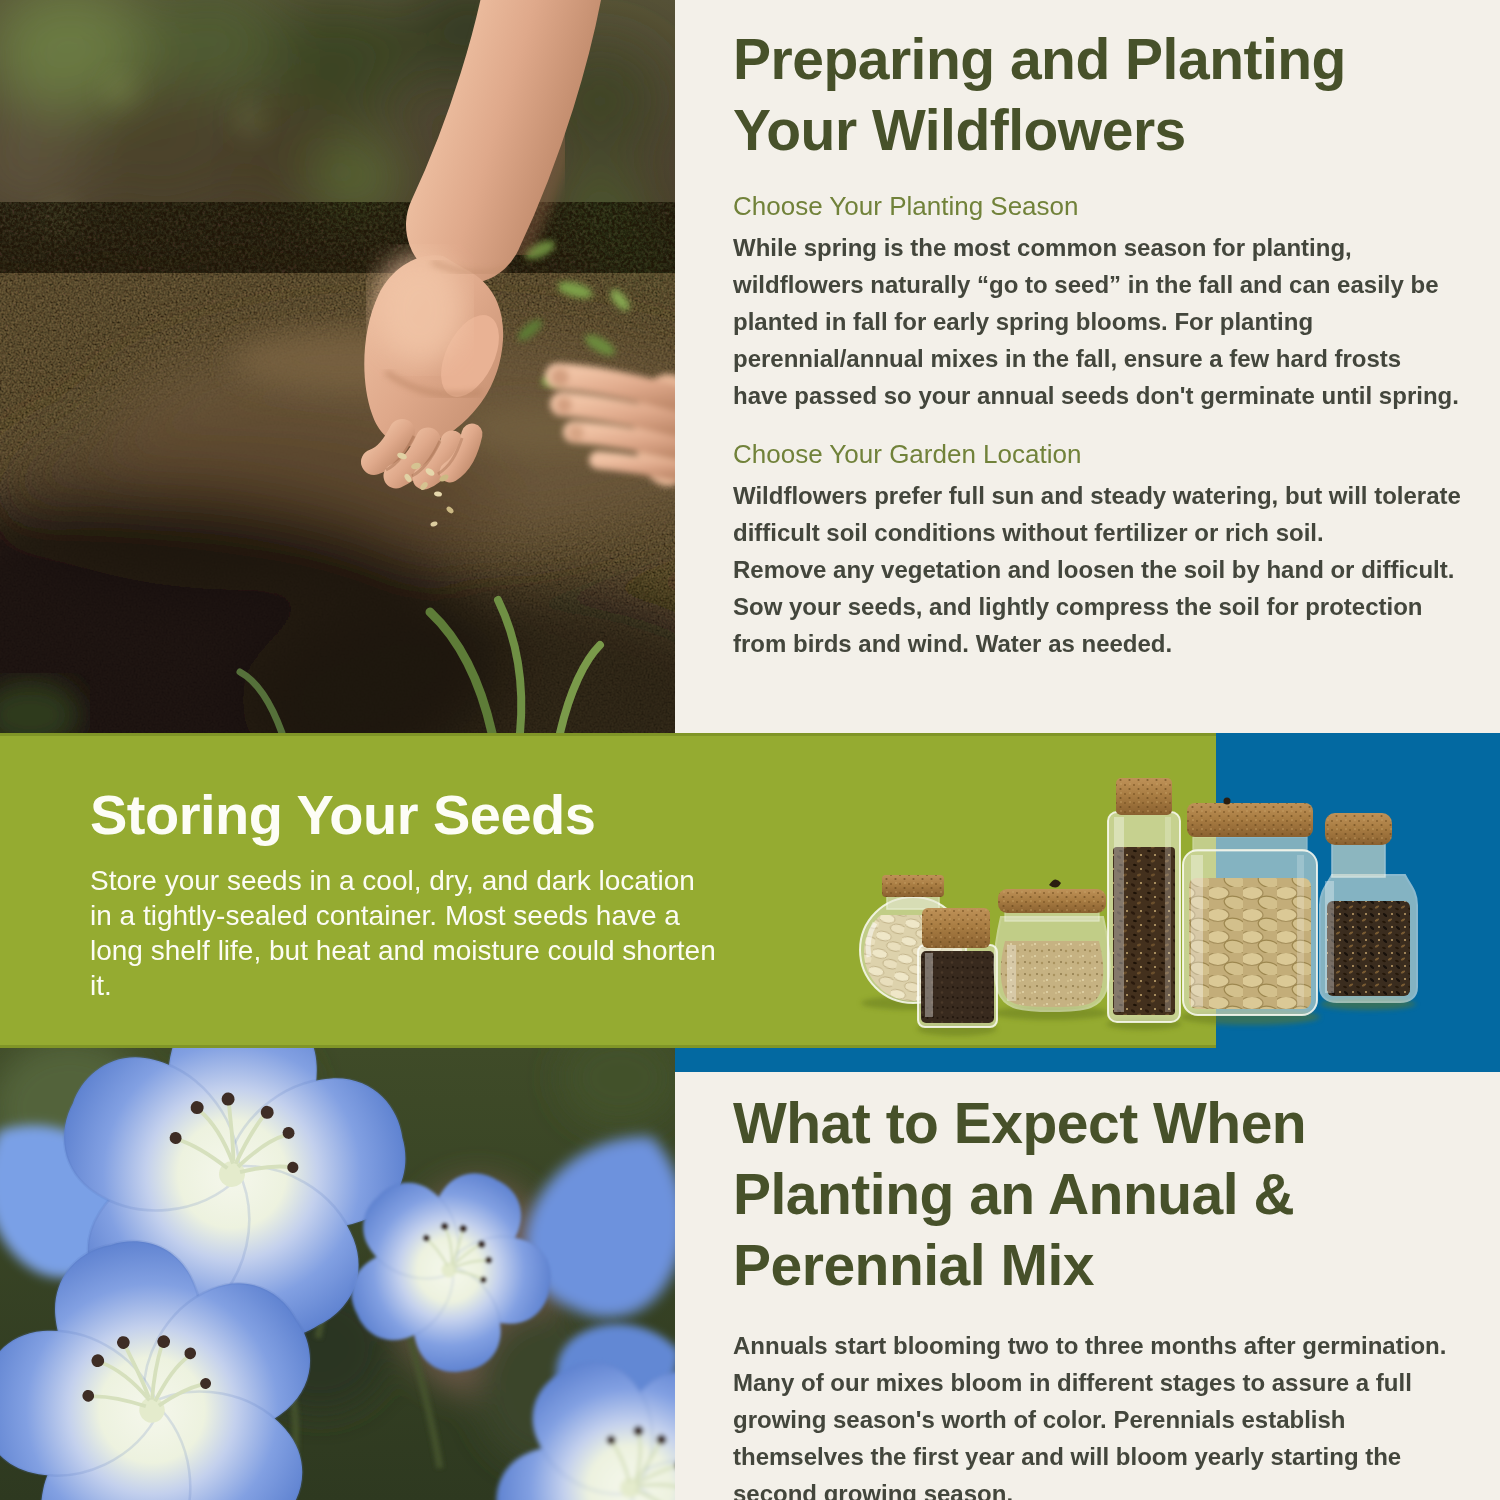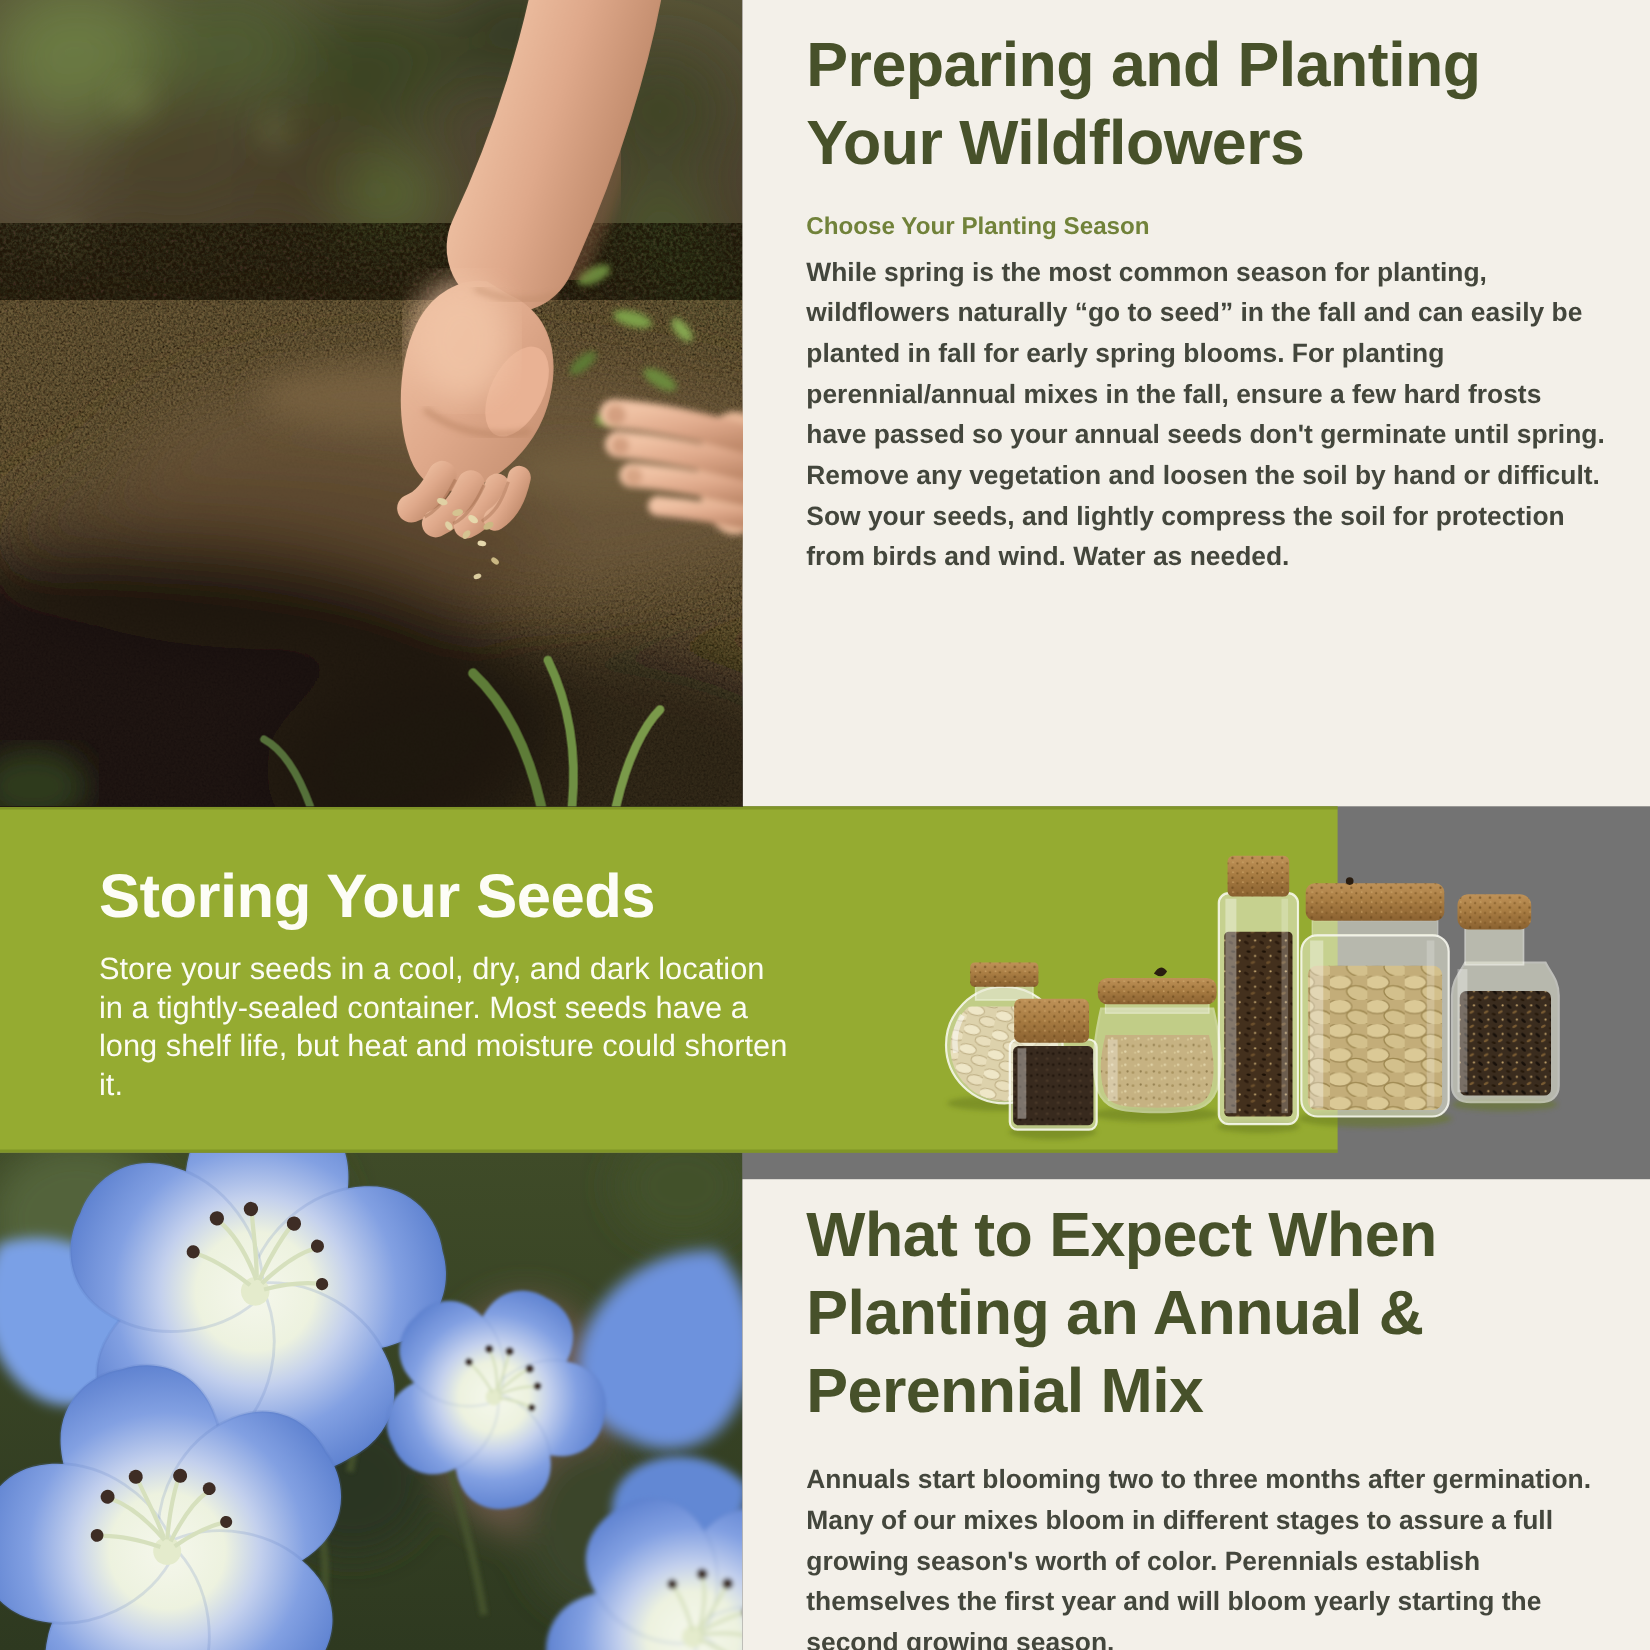--- a/index.html
+++ b/index.html
@@ -1,35 +1,35 @@
 <!DOCTYPE html>
 <html><head>
 <meta charset="utf-8">
 <style>
   * { margin:0; padding:0; box-sizing:border-box; }
   body { background:#ddd; }
   .canvas {
     position:relative; width:1500px; height:1500px; overflow:hidden;
-    background:#737373; font-family:"Liberation Sans", sans-serif;
+    background:#0369a1; font-family:"Liberation Sans", sans-serif;
   }
   .photo { position:absolute; overflow:hidden; }
   .photo svg { display:block; width:100%; height:100%; }
   .photo-soil    { left:0; top:0; width:675px; height:733px; }
   .photo-flowers { left:0; top:1048px; width:675px; height:452px; }
 
   .panel-top {
     position:absolute; left:675px; top:0; width:825px; height:733px;
     padding:24px 34px 0 58px; background:#f3f0e9;
   }
   .big-title {
     font-size:57px; line-height:71px; font-weight:700;
     color:#47512a; letter-spacing:-0.5px;
   }
   .sub-head {
-    font-size:22px; line-height:32px; font-weight:700;
+    font-size:26px; line-height:32px; font-weight:400;
     color:#71823a; margin-top:24px; margin-bottom:7px;
   }
   .body-text {
     font-size:24px; line-height:37px; color:#43463c; max-width:728px;font-weight:bold;
   }
 
   .band {
     position:absolute; left:0; top:733px; width:1216px; height:315px;
     background:#95ab31;
     box-shadow: inset 0 3px 0 rgba(80,100,15,.30), inset 0 -3px 0 rgba(80,100,15,.30);
@@ -194,20 +194,24 @@
   </div>
 
   <div class="panel-top">
     <h1 class="big-title">Preparing and Planting Your Wildflowers</h1>
 
     <div>
       <h3 class="sub-head">Choose Your Planting Season</h3>
       <p class="body-text">While spring is the most common season for planting, wildflowers naturally “go to seed” in the fall and can easily be planted in fall for early spring blooms. For planting perennial/annual mixes in the fall, ensure a few hard frosts have passed so your annual seeds don't germinate until spring.</p>
     </div>
 
+    <div>
+      <h3 class="sub-head">Choose Your Garden Location</h3>
+      <p class="body-text">Wildflowers prefer full sun and steady watering, but will tolerate difficult soil conditions without fertilizer or rich soil.</p>
+    </div>
 
     <div>
       <p class="body-text">Remove any vegetation and loosen the soil by hand or difficult. Sow your seeds, and lightly compress the soil for protection from birds and wind. Water as needed.</p>
     </div>
   </div>
 
   <div class="band">
     <div class="band-text">
       <h2 class="band-title">Storing Your Seeds</h2>
       <p class="band-body">Store your seeds in a cool, dry, and dark location in a tightly-sealed container. Most seeds have a long shelf life, but heat and moisture could shorten it.</p>

